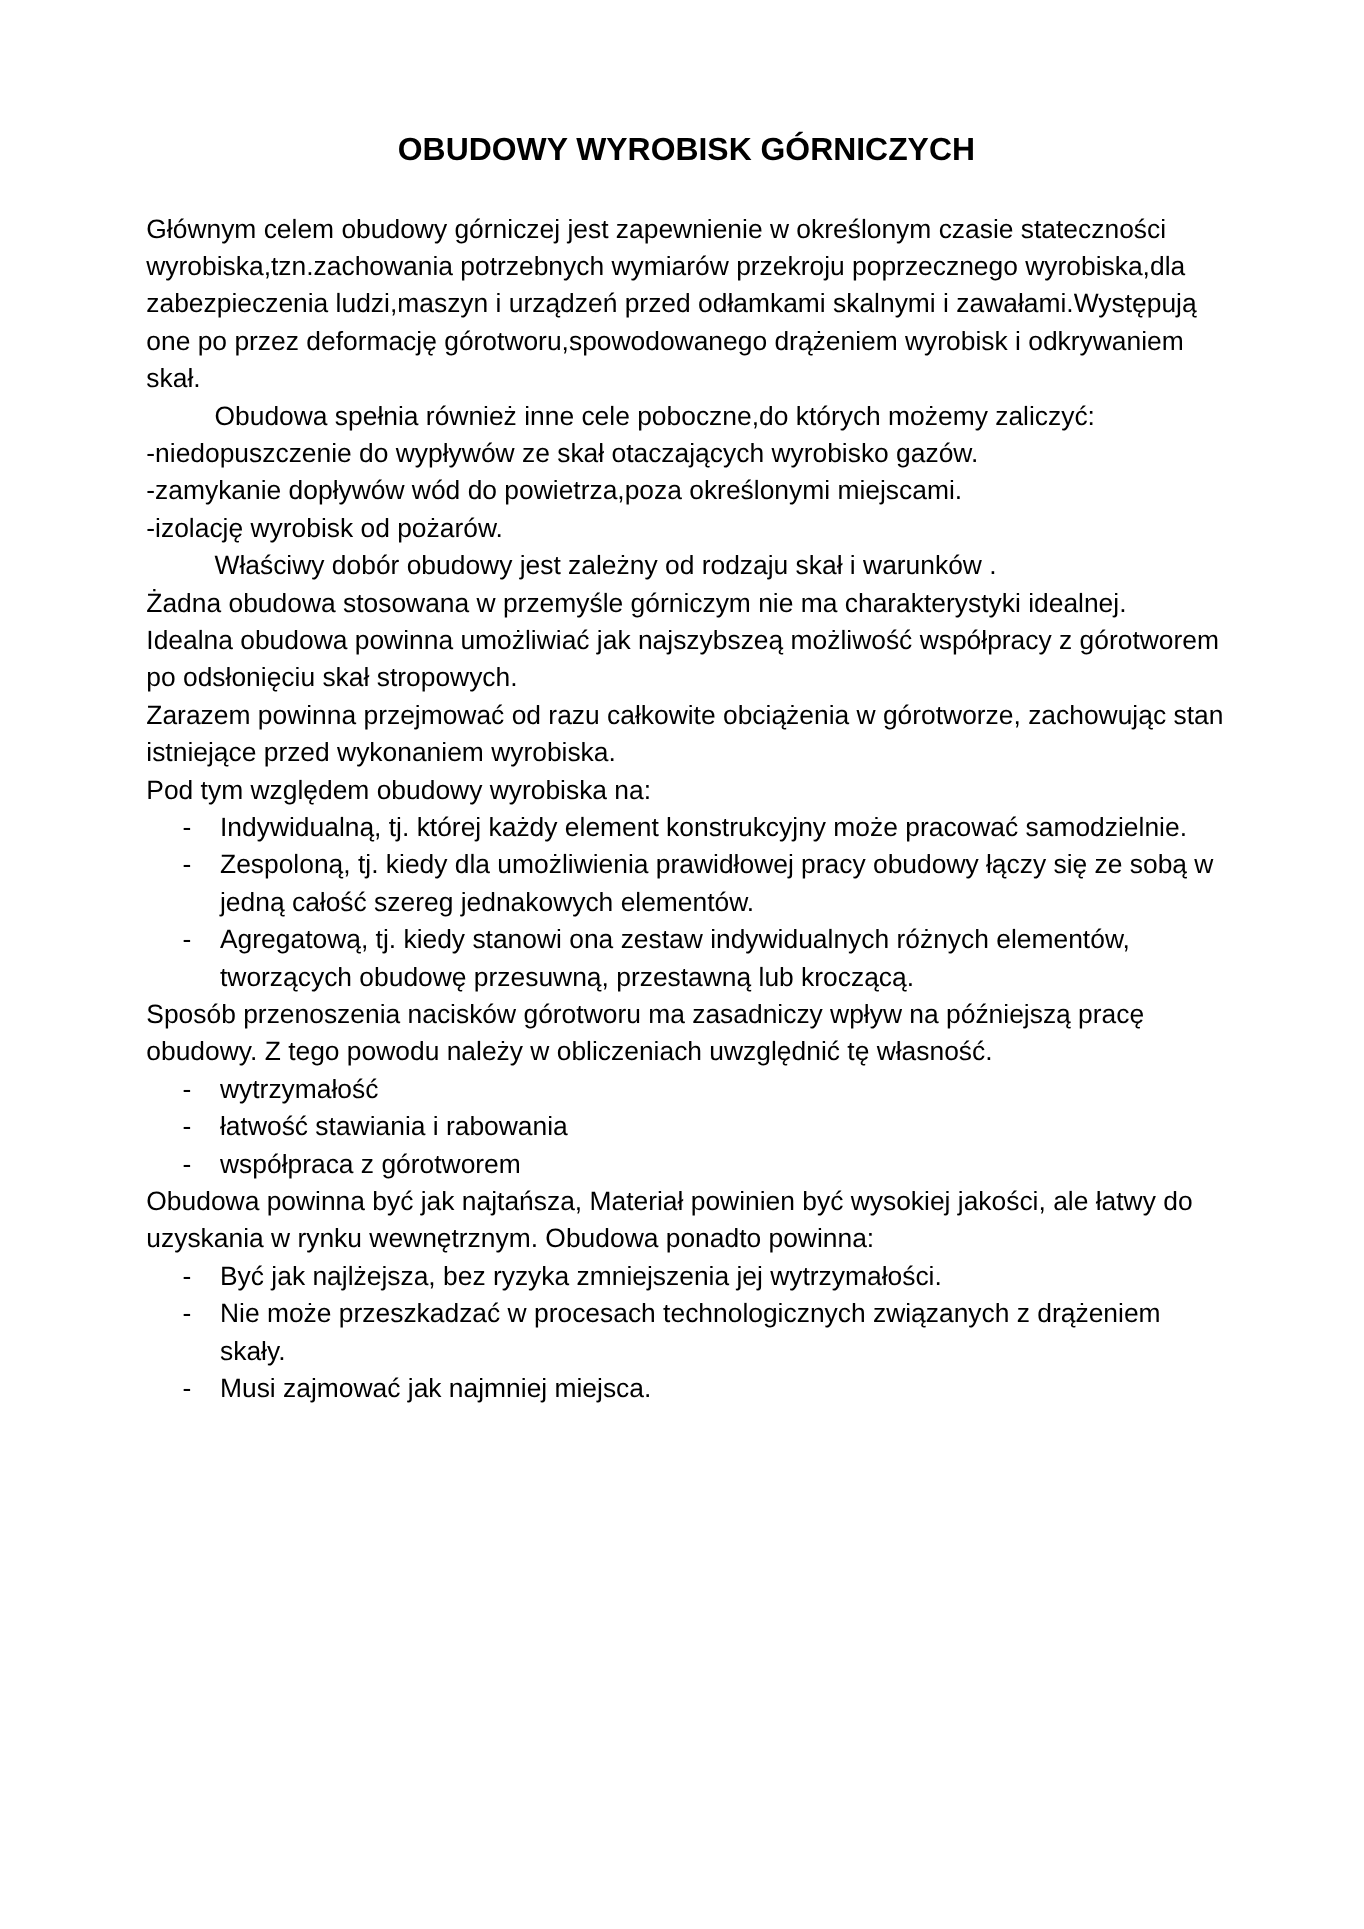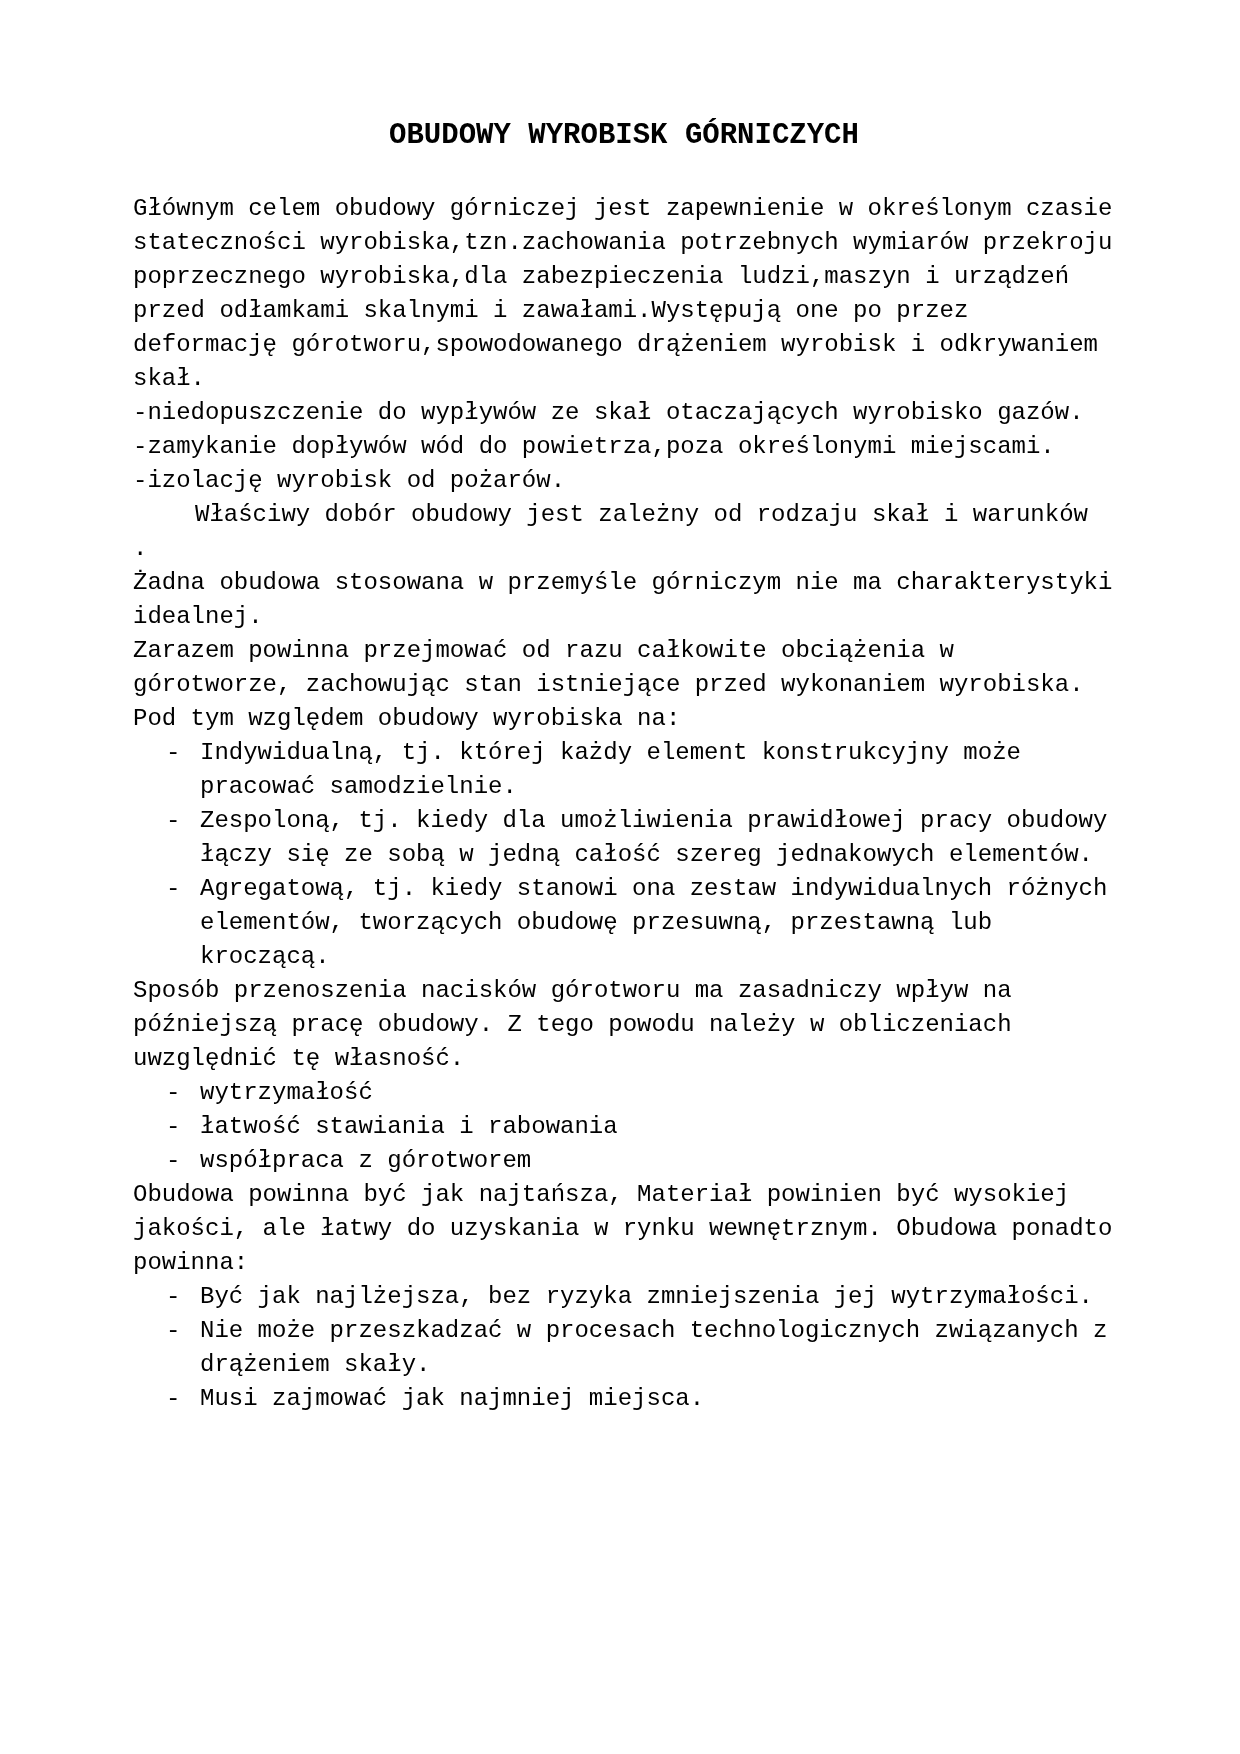--- a/index.html
+++ b/index.html
@@ -8,21 +8,21 @@
     background: #ffffff;
   }
   .page {
     position: relative;
     width: 1240px;
     height: 1754px;
     margin: 0 auto;
     background: #ffffff;
     box-sizing: border-box;
     padding: 118px 125px 40px 133px;
-    font-family: Liberation Mono, monospace;
+    font-family: Liberation Sans, sans-serif;
     font-size: 24px;
     line-height: 34px;
     color: #000000;
     overflow: hidden;
   }
   .doc-title {
     font-size: 29px;
     font-weight: bold;
     text-align: center;
     margin: 0 0 38px 0;
@@ -50,25 +50,27 @@
   }
 </style>
 </head>
 <body>
 
 <div class="page">
 
   <h1 class="doc-title">OBUDOWY WYROBISK GÓRNICZYCH</h1>
 
   <p class="p">Głównym celem obudowy górniczej jest zapewnienie w określonym czasie stateczności wyrobiska,tzn.zachowania potrzebnych wymiarów przekroju poprzecznego wyrobiska,dla zabezpieczenia ludzi,maszyn i urządzeń przed odłamkami skalnymi i zawałami.Występują one po przez deformację górotworu,spowodowanego drążeniem wyrobisk i odkrywaniem skał.</p>
+  <p class="p-indent">Obudowa spełnia również inne cele poboczne,do których możemy zaliczyć:</p>
   <p class="p">-niedopuszczenie do wypływów ze skał otaczających wyrobisko gazów.</p>
   <p class="p">-zamykanie dopływów wód do powietrza,poza określonymi miejscami.</p>
   <p class="p">-izolację wyrobisk od pożarów.</p>
   <p class="p-indent">Właściwy dobór obudowy jest zależny od rodzaju skał i warunków .</p>
   <p class="p">Żadna obudowa stosowana w przemyśle górniczym nie ma charakterystyki idealnej.</p>
+  <p class="p">Idealna obudowa powinna umożliwiać jak najszybszeą możliwość współpracy z górotworem po odsłonięciu skał stropowych.</p>
   <p class="p">Zarazem powinna przejmować od razu całkowite obciążenia w górotworze, zachowując stan istniejące przed wykonaniem wyrobiska.</p>
   <p class="p">Pod tym względem obudowy wyrobiska na:</p>
 
   <div class="list-item">
     <span class="marker">-</span>
     <span class="li-text">Indywidualną, tj. której każdy element konstrukcyjny może pracować samodzielnie.</span>
   </div>
   <div class="list-item">
     <span class="marker">-</span>
     <span class="li-text">Zespoloną, tj. kiedy dla umożliwienia prawidłowej pracy obudowy łączy się ze sobą w jedną całość szereg jednakowych elementów.</span>

